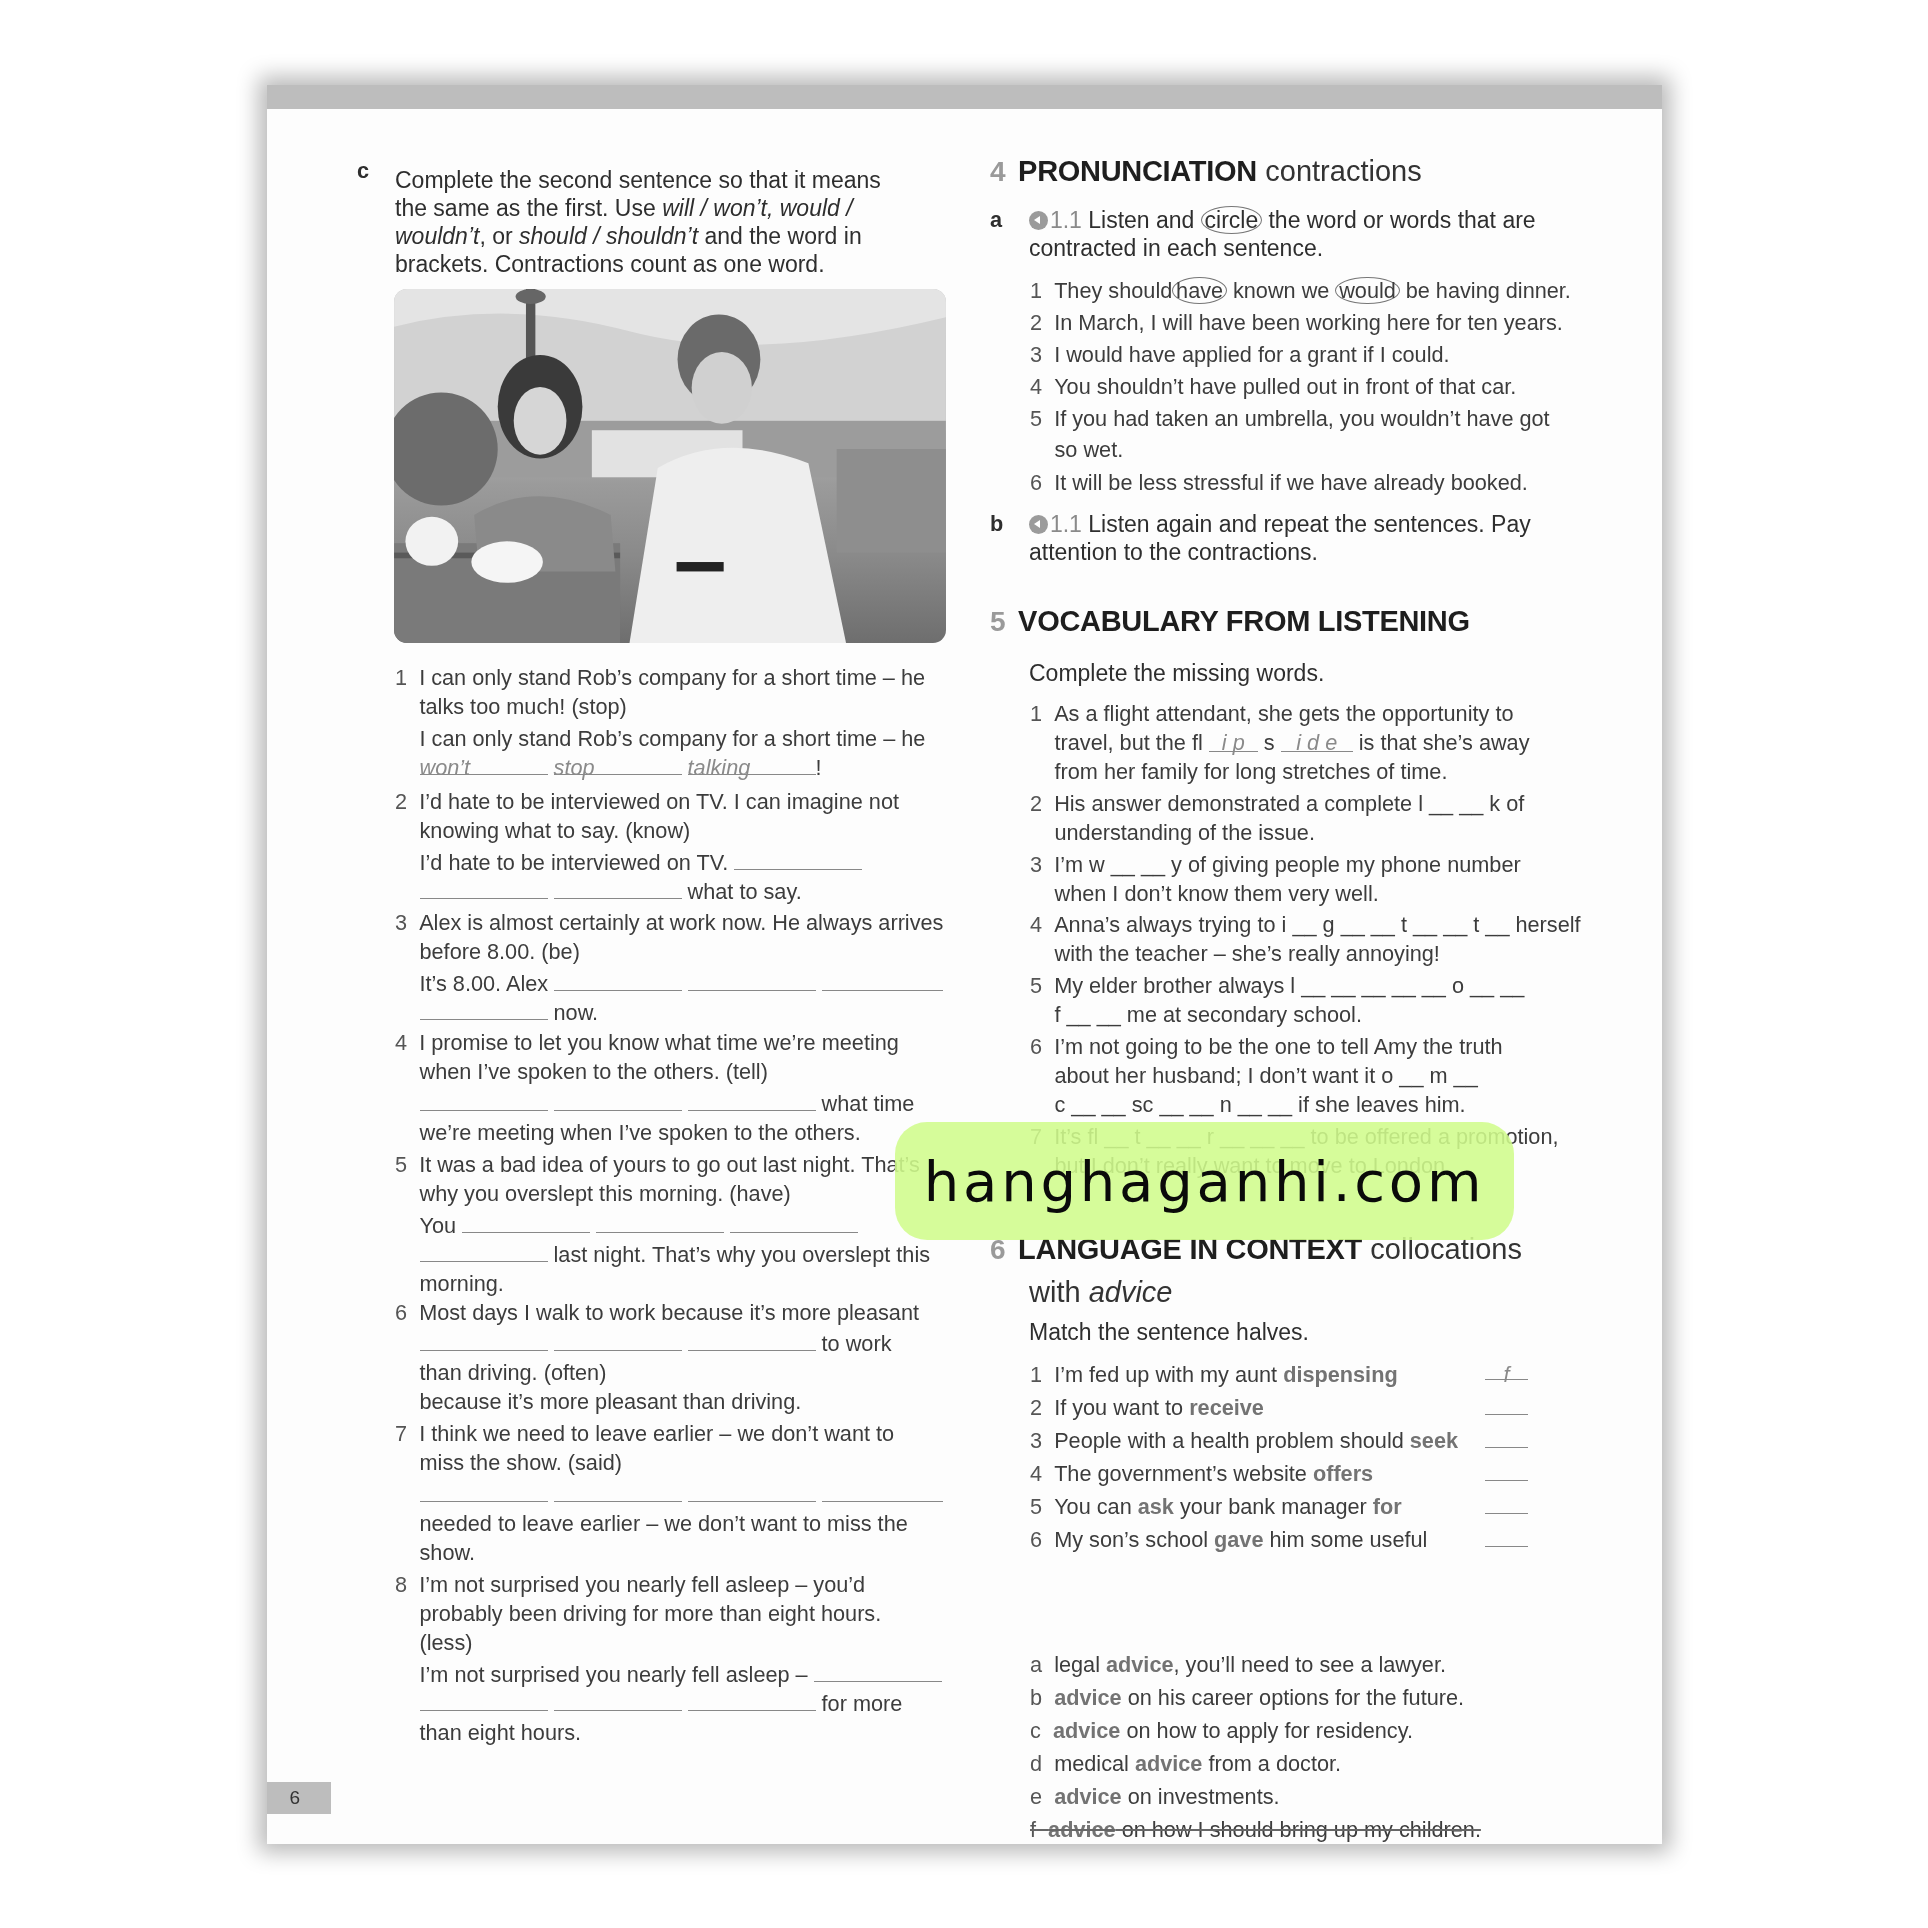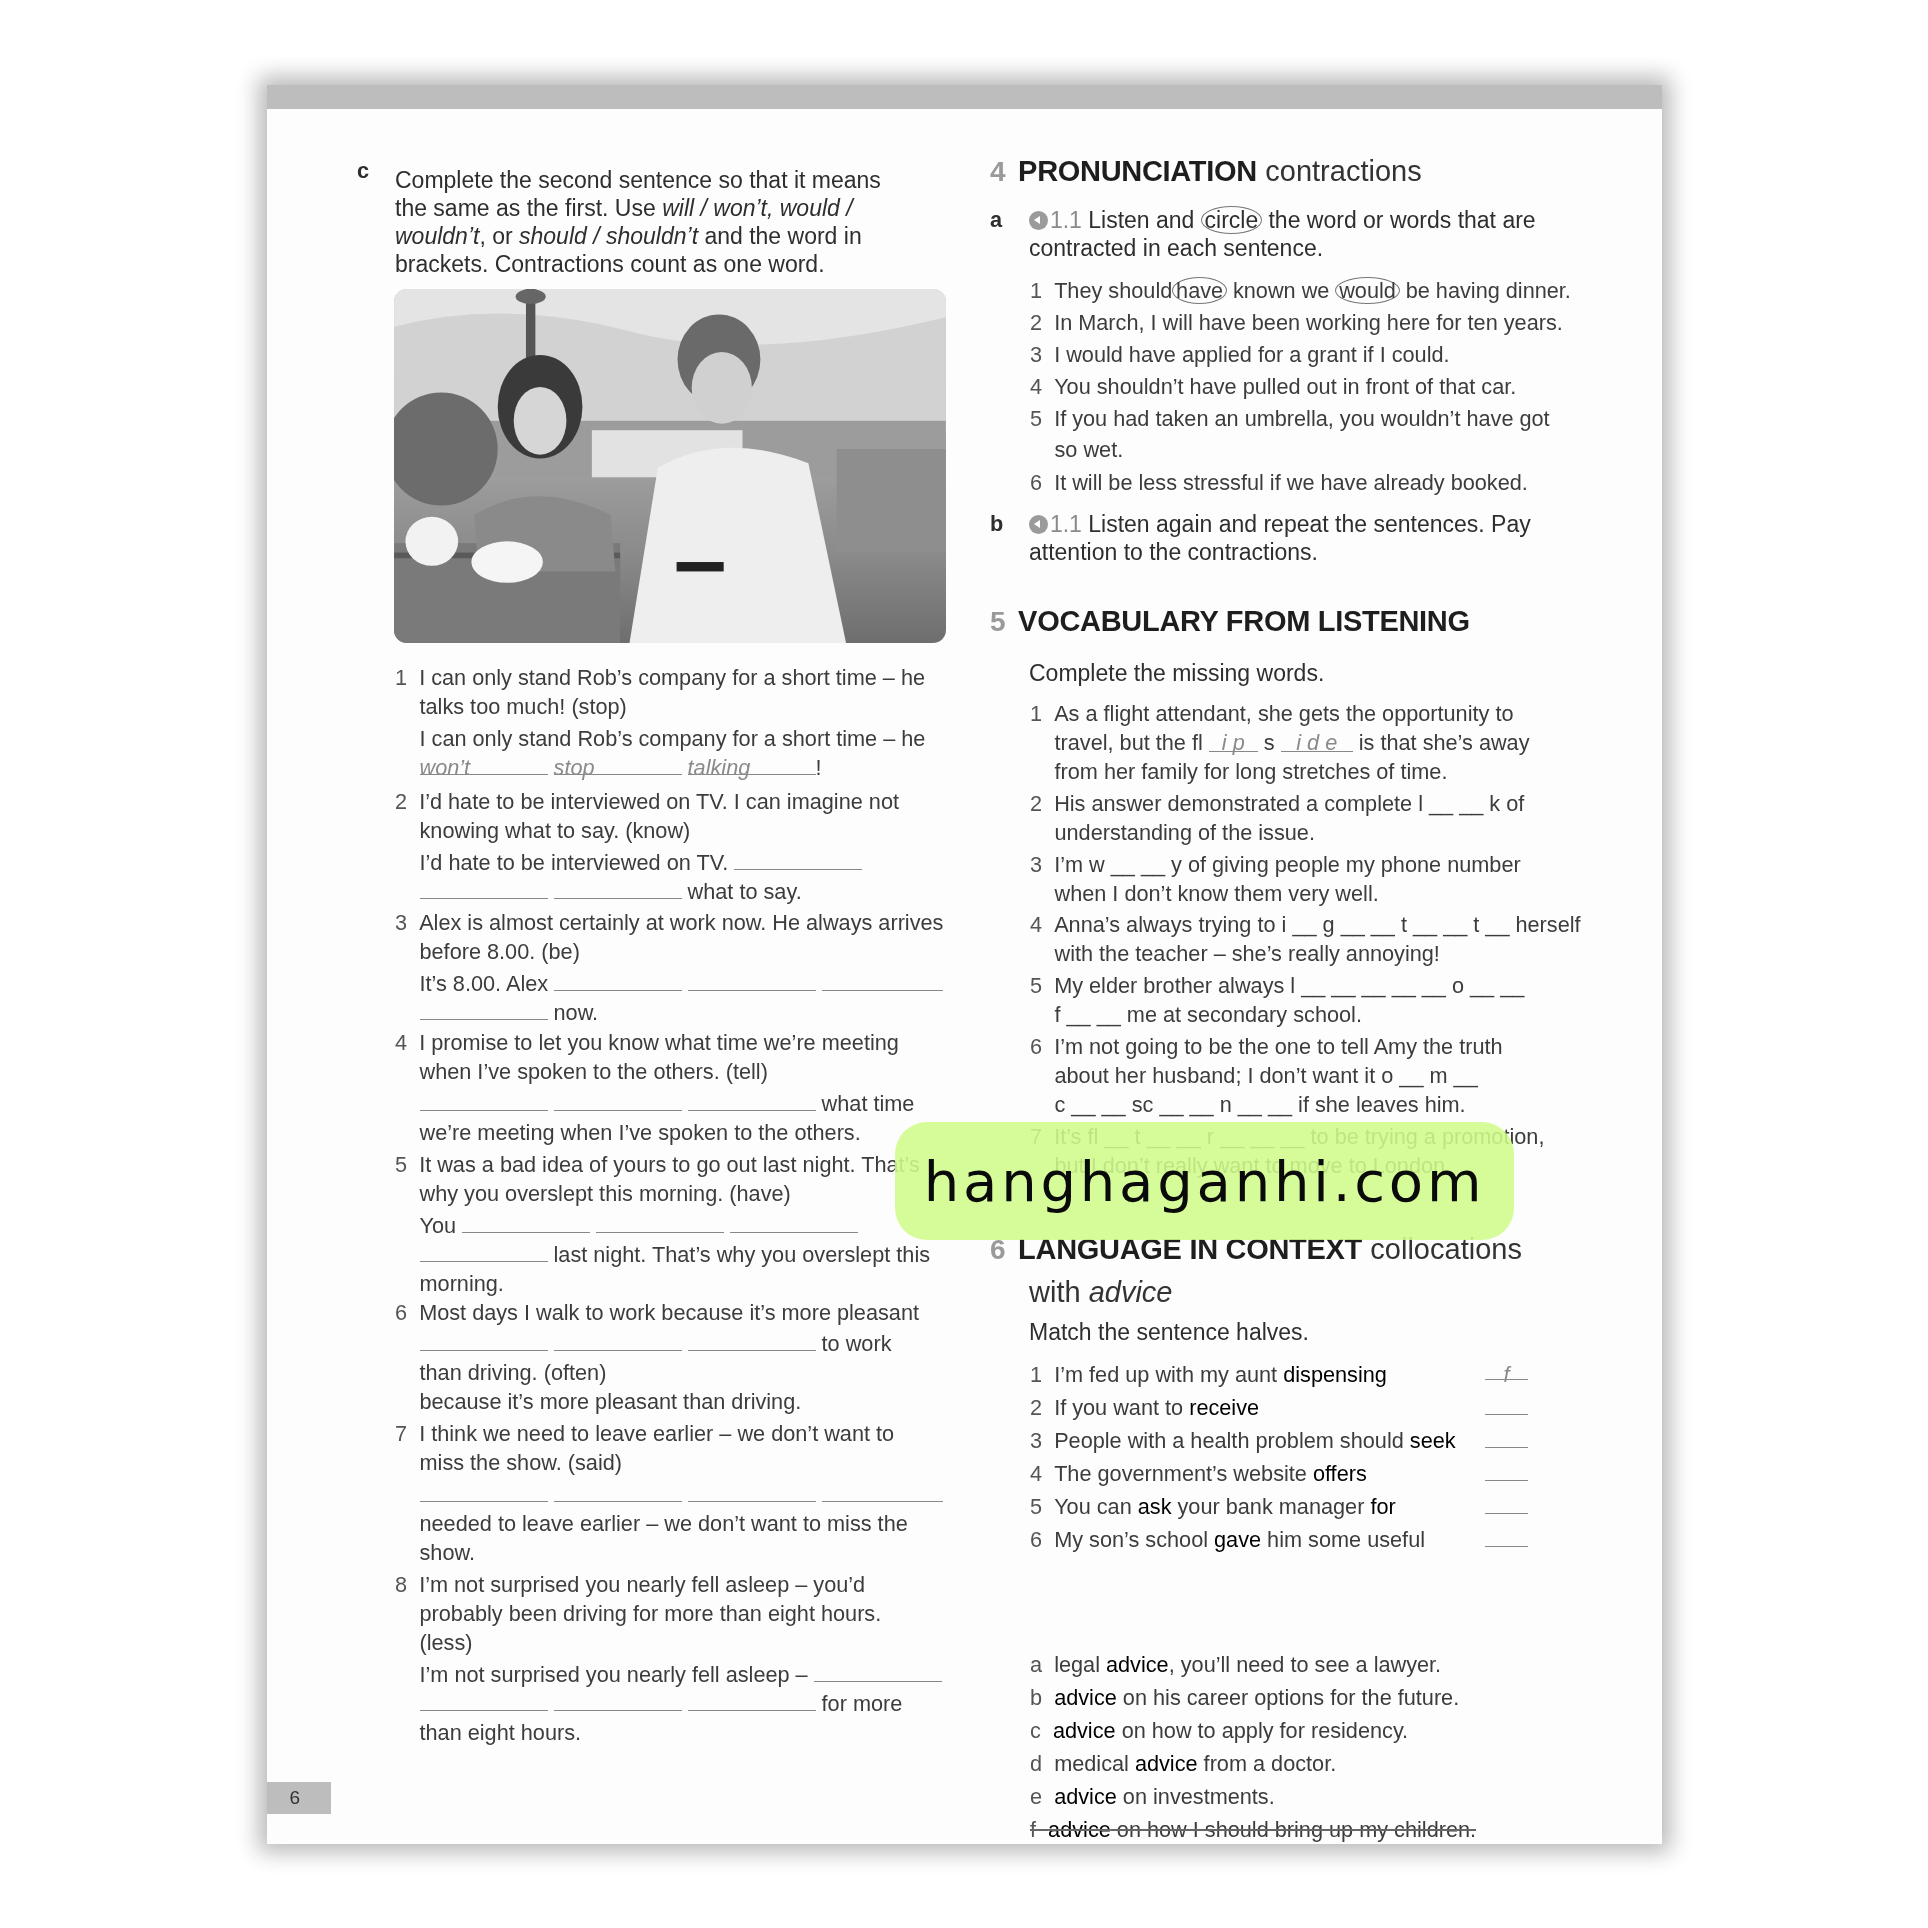--- a/index.html
+++ b/index.html
@@ -35,21 +35,21 @@
   .pagenum {
     position:absolute; left:0; top:1697px; width:64px; height:32px; background:#bdbdbd;
     font-size:19px; line-height:32px; color:#333; padding-left:22.6px; box-sizing:border-box;
   }
   .watermark {
     position:absolute; left:895px; top:1122px; width:619px; height:118px; border-radius:32px;
     background:rgba(208,252,140,0.88);
     font-family:"DejaVu Sans", sans-serif; font-size:56px; letter-spacing:3.8px; color:#0a0a0a;
     display:flex; align-items:center; justify-content:center;
   }
-  .bold { font-weight:normal; color:#000000; }
+  .bold { font-weight:bold; color:#737373; }
   .ital { font-style:italic; }
 </style>
 </head>
 <body>
 
 <div class="page">
   <div class="topband"></div>
 
   <div class="abs letter" style="left:90px; top:72px; line-height:28px;">c</div>
   <div class="abs instr" style="left:128px; top:72px;margin-top:9px;">
@@ -172,21 +172,21 @@
     <div style="padding-left:24.5px">understanding of the issue.</div>
     <div style="margin-top:2.8px"><span class="num">3</span>&nbsp;&nbsp;<span>I’m w __ __ y of giving people my phone number</span></div>
     <div style="padding-left:24.5px">when I don’t know them very well.</div>
     <div style="margin-top:2.8px"><span class="num">4</span>&nbsp;&nbsp;<span>Anna’s always trying to i __ g __ __ t __  __ t __ herself</span></div>
     <div style="padding-left:24.5px">with the teacher – she’s really annoying!</div>
     <div style="margin-top:2.8px"><span class="num">5</span>&nbsp;&nbsp;<span>My elder brother always l __ __ __ __ __  o __ __</span></div>
     <div style="padding-left:24.5px">f __ __ me at secondary school.</div>
     <div style="margin-top:2.8px"><span class="num">6</span>&nbsp;&nbsp;<span>I’m not going to be the one to tell Amy the truth</span></div>
     <div style="padding-left:24.5px">about her husband; I don’t want it o __  m __</div>
     <div style="padding-left:24.5px">c __ __ sc __ __ n __ __ if she leaves him.</div>
-    <div style="margin-top:2.8px"><span class="num">7</span>&nbsp;&nbsp;<span>It’s fl __ t __ __ r __ __ __ to be trying a promotion,</span></div>
+    <div style="margin-top:2.8px"><span class="num">7</span>&nbsp;&nbsp;<span>It’s fl __ t __ __ r __ __ __ to be offered a promotion,</span></div>
     <div style="padding-left:24.5px">but I don’t really want to move to London.</div>
   </div>
 
   <div class="abs" style="left:723px; top:1145px; white-space:nowrap; line-height:38px;">
     <div><span class="h-num">6</span>&nbsp;&nbsp;
     <span class="h-title">LANGUAGE IN CONTEXT</span>&nbsp;
     <span class="h-sub">collocations</span></div>
     <div style="padding-left:39px"><span class="h-sub">with </span><span class="h-sub ital">advice</span></div>
   </div>
   <div class="abs instr" style="left:762px; top:1233px;">Match the sentence halves.</div>

